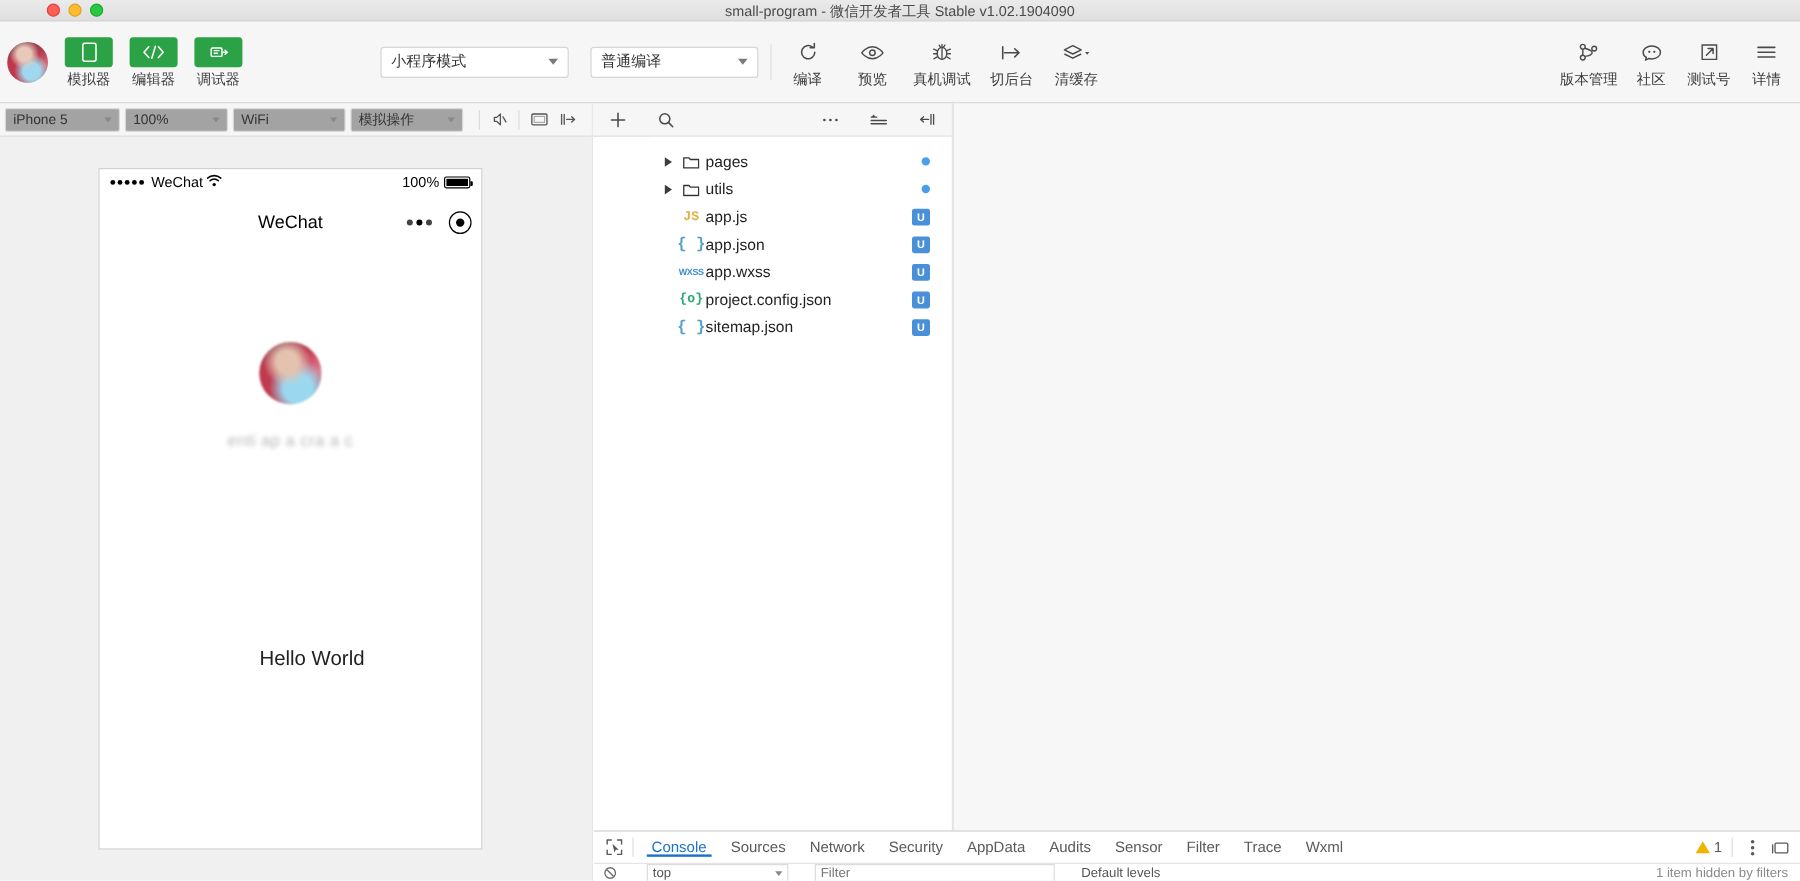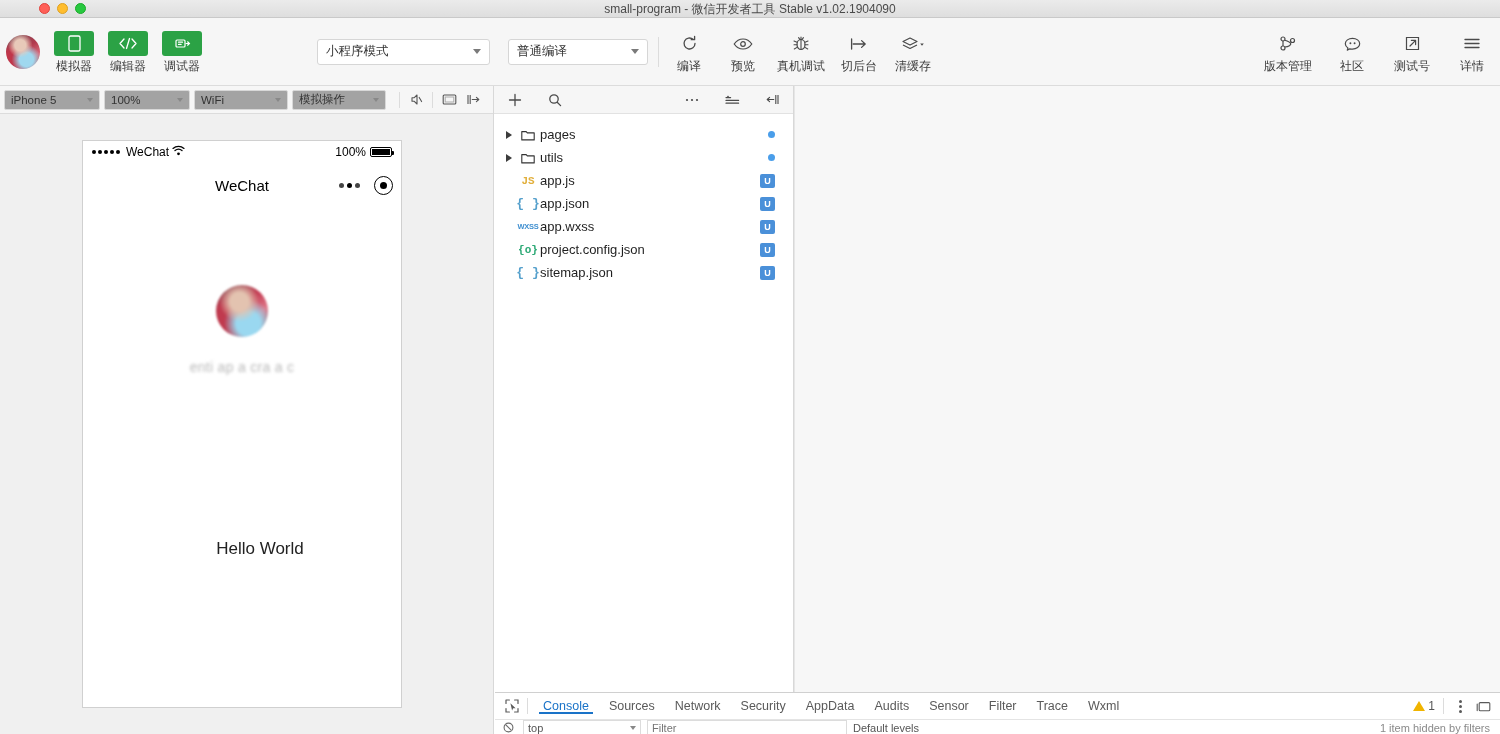--- a/index.html
+++ b/index.html
@@ -67,24 +67,24 @@
     height: 26px; border: 1px solid #d6d6d6; background: #fff;
     border-radius: 3px; display: flex; align-items: center;
     padding: 0 8px; font-size: 12.5px; color: #333; position: relative;
   }
   .select .val { flex: 1 1 auto; }
   .select .caret {
     width: 0; height: 0; margin-left: 10px;
     border-left: 4px solid transparent; border-right: 4px solid transparent;
     border-top: 5px solid #7a7a7a;
   }
-  #mode-select { width: 173px; margin-left: 115px; }
+  #mode-select { width: 157px; margin-left: 115px; }
   #compile-select { width: 140px; margin-left: 18px; }
 
-  .tb-right { position: absolute; right: 8px; display: flex; align-items: center; gap: 20px; }
+  .tb-right { position: absolute; right: 8px; display: flex; align-items: center; gap: 8px; }
 
   
   .workspace { flex: 1 1 auto; display: flex; min-height: 0; }
 
   
   .sim-col {
     width: 494px; flex: 0 0 494px; display: flex; flex-direction: column;
     border-right: 1px solid #d8d8d8; background: #fff;
   }
   .sim-bar {
@@ -188,21 +188,21 @@
 
   
   .ed-col { width: 300px; flex: 0 0 300px; display: flex; flex-direction: column;
             border-right: 1px solid #d8d8d8; background: #fff; }
   .ed-bar {
     height: 28px; flex: 0 0 28px; background: #f6f6f6;
     border-bottom: 1px solid #e2e2e2; display: flex; align-items: center;
     padding: 0 10px; gap: 18px;
   }
   .ed-bar .spacer { flex: 1 1 auto; }
-  .tree { flex: 1 1 auto; padding-top: 9px; background: #fff; overflow: hidden; }
+  .tree { flex: 1 1 auto; padding-top: 9px; background: #fff; overflow: hidden; margin-left: 48px; }
   .row {
     height: 23px; display: flex; align-items: center;
     padding: 0 18px 0 8px; font-size: 13px; color: #1f1f1f;
   }
   .arrow {
     width: 14px; display: flex; align-items: center; justify-content: center;
     flex: 0 0 14px;
   }
   .arrow b {
     width: 0; height: 0; display: block;
@@ -251,21 +251,21 @@
     height: 2px; background: #1a73c8;
   }
   .dock-right { margin-left: auto; display: flex; align-items: center; gap: 6px; padding-right: 6px; }
   .warn { display: flex; align-items: center; gap: 3px; font-size: 12px; color: #555; }
   .warn-tri { width: 0; height: 0; border-left: 6px solid transparent; border-right: 6px solid transparent; border-bottom: 10px solid #f0b400; position: relative; }
   .kebab { display: flex; flex-direction: column; gap: 2px; padding: 0 4px; }
   .kebab i { width: 3px; height: 3px; border-radius: 50%; background: #5a5a5a; display: block; }
 
   .dock-filter {
     height: 15px; flex: 0 0 15px; display: flex; align-items: center;
-    font-size: 11px; color: #8a8a8a; padding-left: 4px; gap: 6px; overflow: hidden;
+    font-size: 11px; color: #8a8a8a; padding-left: 4px; gap: 22px; overflow: hidden;
   }
   .fsel {
     height: 15px; border: 1px solid #dcdcdc; display: flex; align-items: center;
     padding: 0 4px; font-size: 11px; color: #555; background: #fff;
   }
   .fsel .val { flex: 1 1 auto; }
   .fsel .caret2 { width: 0; height: 0; border-left: 3px solid transparent; border-right: 3px solid transparent; border-top: 4px solid #888; margin-left: 6px; }
   #ctx-sel { width: 118px; }
   #filter-box { width: 200px; color: #aaa; }
   .levels { display: flex; align-items: center; gap: 4px; color: #555; }

